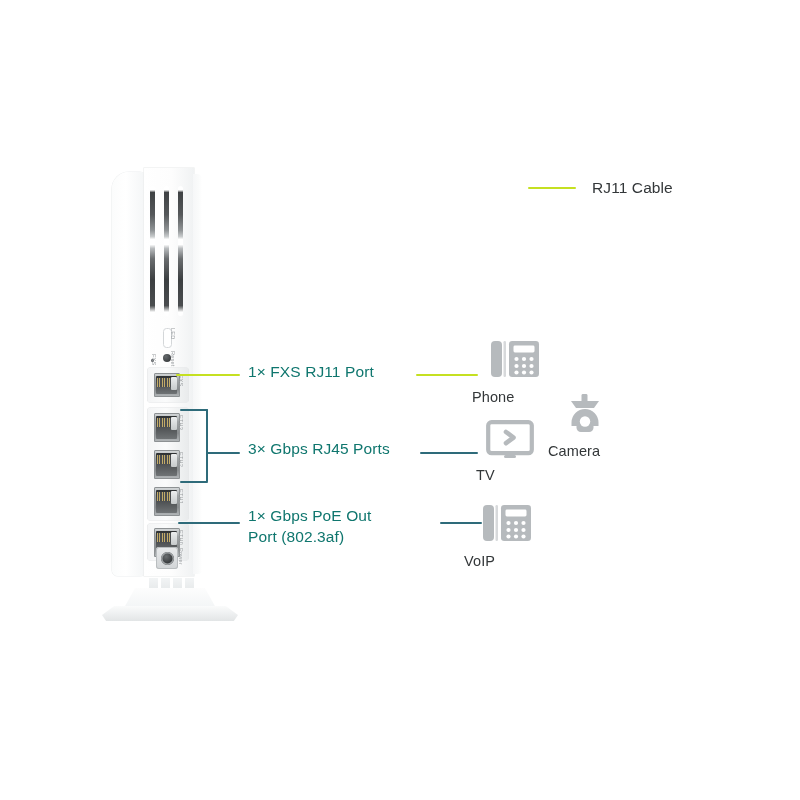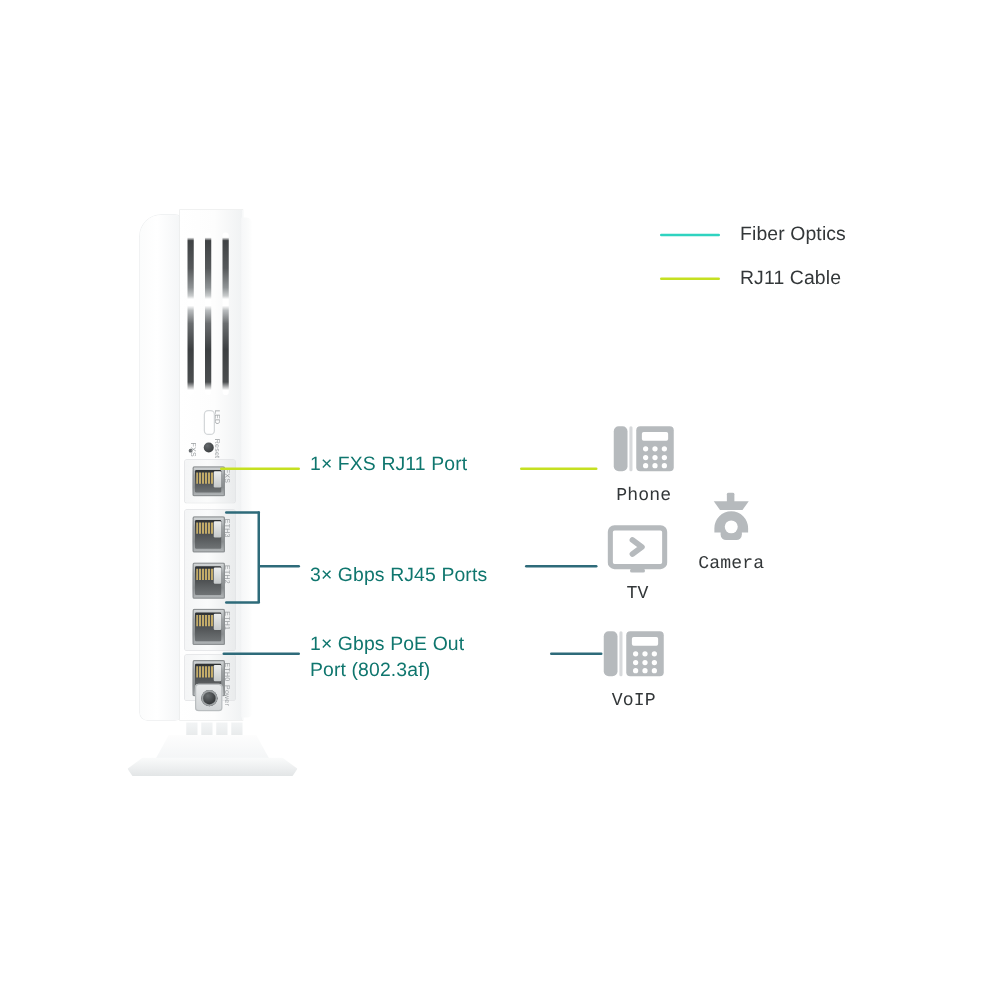--- a/index.html
+++ b/index.html
@@ -295,28 +295,27 @@
   
   .callout {
     position: absolute;
     font-size: 15.5px;
     color: #0f766e;
     line-height: 1.38;
     letter-spacing: 0.1px;
     white-space: pre-line;
   }
   .callout.c-fxs  { left: 248px; top: 361px; }
-  .callout.c-rj45 { left: 248px; top: 450px; }
+  .callout.c-rj45 { left: 248px; top: 438px; }
   .callout.c-poe  { left: 248px; top: 505px; }
 
   
   .dev-icon {
     position: absolute;
-    text-align: center;
-    font-family: Liberation Mono, monospace;
+    text-align: left;
   }
   .dev-icon .glyph {
     display: block;
     margin: 0 auto;
   }
   .dev-icon .cap {
     display: block;
     margin-top: 7px;
     font-size: 14.5px;
     color: #333739;
@@ -328,24 +327,20 @@
   .i-camera { left: 548px; top: 394px; width: 74px; }
   .i-pc     { left: 628px; top: 420px; width: 66px; }
   .i-voip   { left: 464px; top: 500px; width: 86px; }
 </style>
 </head>
 <body>
 
 <div class="stage">
 
   <div class="legend">
-    <div class="legend-row">
-      <span class="legend-swatch" style="background:#2fd3c0"></span>
-      <span class="legend-label">Fiber Optics</span>
-    </div>
     <div class="legend-row">
       <span class="legend-swatch" style="background:#c5e021"></span>
       <span class="legend-label">RJ11 Cable</span>
     </div>
   </div>
 
   <div class="device">
 
     <div class="dev-front"></div>
     <div class="dev-body"></div>

